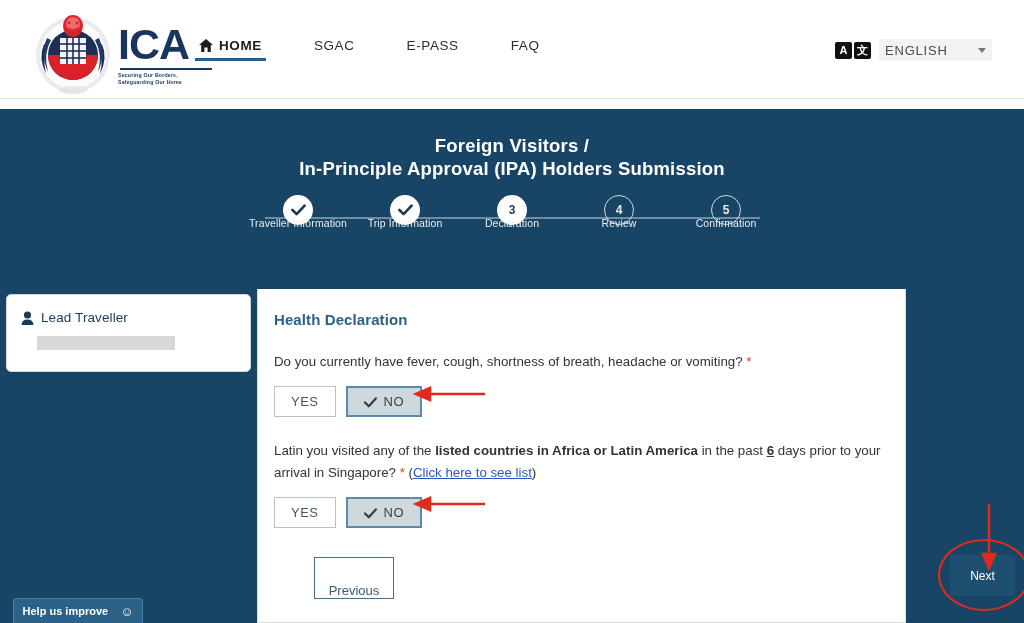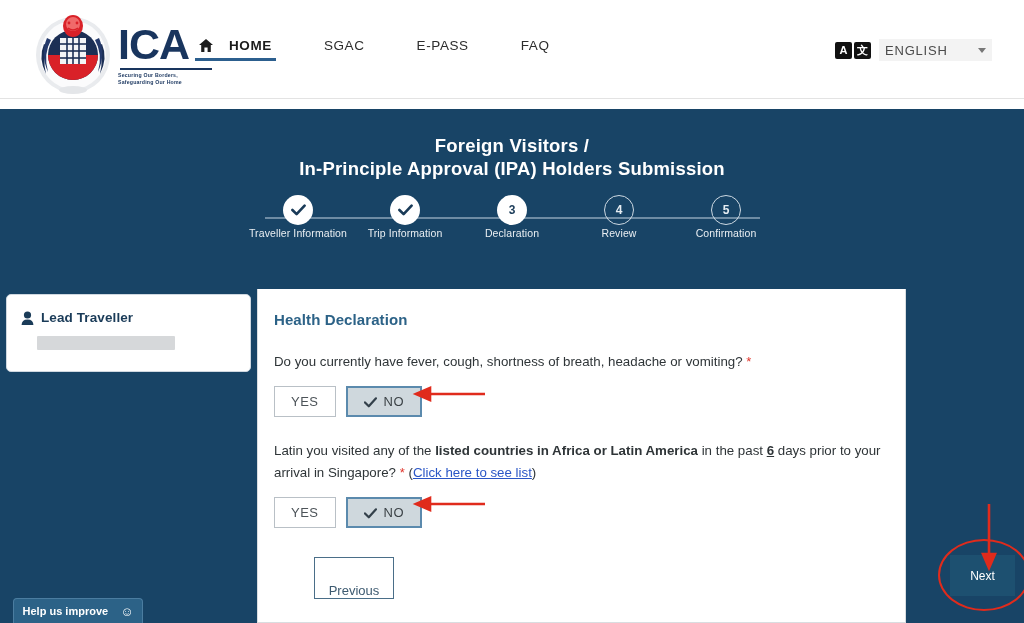--- a/index.html
+++ b/index.html
@@ -24,21 +24,21 @@
     font-size:43px; font-weight:bold; letter-spacing:-1px;
     color:#19355e; line-height:0.95; font-family:"Liberation Sans", sans-serif;
   }
   .brand-rule { width:92px; height:1.5px; background:#19355e; margin:3px 0 2px 2px; }
   .brand-tag { font-size:5.2px; line-height:7px; color:#19355e; font-weight:bold; letter-spacing:.2px; }
 
   .nav { position:absolute; left:199px; top:38px; display:flex; align-items:flex-start; }
   .nav-item {
     font-size:13.5px; color:#2d2d2d; letter-spacing:.6px; padding:0 0 8px 0;
     margin-right:52px; position:relative; white-space:nowrap; cursor:pointer;
-    display:flex; align-items:center; gap:16px;
+    display:flex; align-items:center; gap:6px;
   }
   .nav-item.active { font-weight:bold; color:#1c1c1c; }
   .nav-item.active .nav-underline {
     position:absolute; left:-4px; right:-4px; bottom:0; height:3px; background:#2c5f8e;
   }
   .home-icon { width:14px; height:13px; display:inline-block; }
 
   .lang { position:absolute; right:32px; top:39px; display:flex; align-items:center; }
   .lang-icon { display:flex; gap:2px; }
   .lang-box {
@@ -74,38 +74,38 @@
   .circle {
     width:30px; height:30px; border-radius:50%; margin:0 auto;
     display:flex; align-items:center; justify-content:center;
     font-size:12px; font-weight:bold; position:relative;
   }
   .circle.done { background:#ffffff; }
   .circle.current { background:#ffffff; color:#1a3b58; }
   .circle.todo { background:transparent; border:1.5px solid #cdd9e2; color:#e6edf2; }
   .check { width:15px; height:12px; }
   .step-label {
-    position:absolute; top:32px; left:50%; transform:translateX(-50%);
+    position:absolute; top:22px; left:50%; transform:translateX(-50%);
     font-size:10.5px; color:#e9eef2; white-space:nowrap; letter-spacing:.1px;
   }
 
   
   .bodyarea {
     position:absolute; left:0; top:289px; width:1024px; height:334px; background:#184466;
   }
 
   .sidecard {
     position:absolute; left:6px; top:5px; width:245px; height:78px;
     background:#ffffff; border:1px solid #cfd8e0; border-radius:5px;
   }
   .sidecard-head {
     display:flex; align-items:center; gap:7px; padding:15px 0 0 14px;
   }
   .person-icon { width:13px; height:14px; }
-  .sidecard-title { font-size:13.5px; font-weight:bold; color:#1a3b58; letter-spacing:.1px; }
+  .sidecard-title { font-size:13.5px; font-weight:normal; color:#1a3b58; letter-spacing:.1px; }
   .redact {
     margin:11px 0 0 30px; width:138px; height:14px; background:#d6d8da; border-radius:1px;
   }
 
   .helpbtn {
     position:absolute; left:13px; bottom:0; width:130px; height:25px;
     background:#2c6287; border:1px solid #4b7da0; border-bottom:none;
     border-radius:4px 4px 0 0; color:#ffffff; font-size:11px; font-weight:bold;
     display:flex; align-items:center; justify-content:center; gap:12px; cursor:pointer;margin-top:48px;
   }

